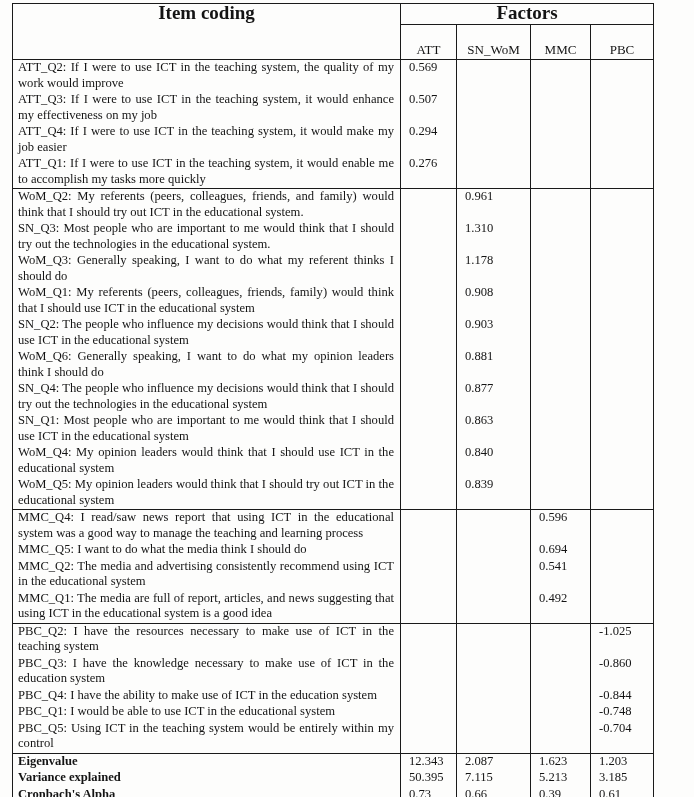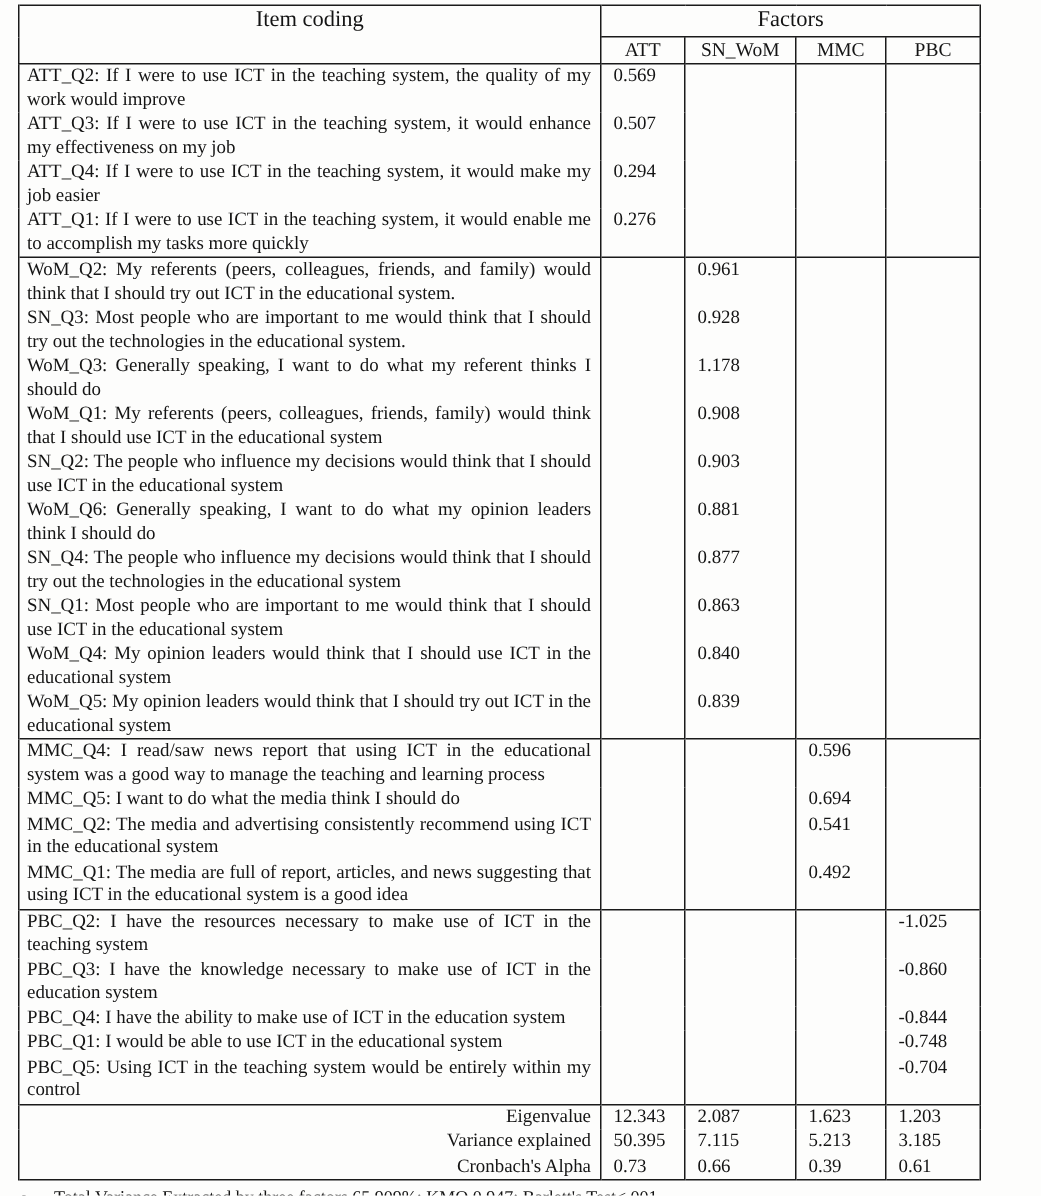--- a/index.html
+++ b/index.html
@@ -30,53 +30,53 @@
 
   th, td {
     border-left: 1px solid #1a1a1a;
     border-right: 1px solid #1a1a1a;
     font-weight: normal;
     vertical-align: top;
   }
   thead th {
     border-bottom: 1px solid #1a1a1a;
     text-align: center;
-    font-weight: normal;
-    font-size: 15px;
+    font-weight: bold;
+    font-size: 19px;
     padding: 1px 2px;
     line-height: 16px;
   }
   th.h-item {
     vertical-align: top;
     height: 34px;
   }
   th.h-factors { height: 18px; }
   tr.factor-row th {
     font-weight: normal;
     font-size: 13px;
     height: 15px;
-    padding: 0 2px 1px 2px;
+    padding: 17px 2px 1px 2px;
   }
   tbody td {
     font-size: 12.6px;
     line-height: 15.5px;
     padding: 0 5px 1px 5px;
   }
   tbody td.item {
     text-align: justify;
     padding-left: 5px;
     padding-right: 6px;
   }
   tbody td.val {
     text-align: left;
     padding-left: 8px;
     padding-right: 2px;
   }
   tbody tr.group-start td { border-top: 1px solid #1a1a1a; }
-  tbody td.stat-label { text-align: right; }
+  tbody td.stat-label { text-align: left; font-weight: bold; }
 
   .footnote {
     width: 660px;
     font-size: 12px;
     line-height: 14px;
     margin-top: 4px;
     white-space: nowrap;
   }
   .fn-marker {
     display: inline-block;
@@ -145,21 +145,21 @@
         <tr class="group-start">
           <td class="item">WoM_Q2: My referents (peers, colleagues, friends, and family) would think that I should try out ICT in the educational system.</td>
           <td class="val"></td>
           <td class="val">0.961</td>
           <td class="val"></td>
           <td class="val"></td>
         </tr>
         <tr>
           <td class="item">SN_Q3: Most people who are important to me would think that I should try out the technologies in the educational system.</td>
           <td class="val"></td>
-          <td class="val">0.928</td>
+          <td class="val">1.310</td>
           <td class="val"></td>
           <td class="val"></td>
         </tr>
         <tr>
           <td class="item">WoM_Q3: Generally speaking, I want to do what my referent thinks I should do</td>
           <td class="val"></td>
           <td class="val">1.178</td>
           <td class="val"></td>
           <td class="val"></td>
         </tr>

